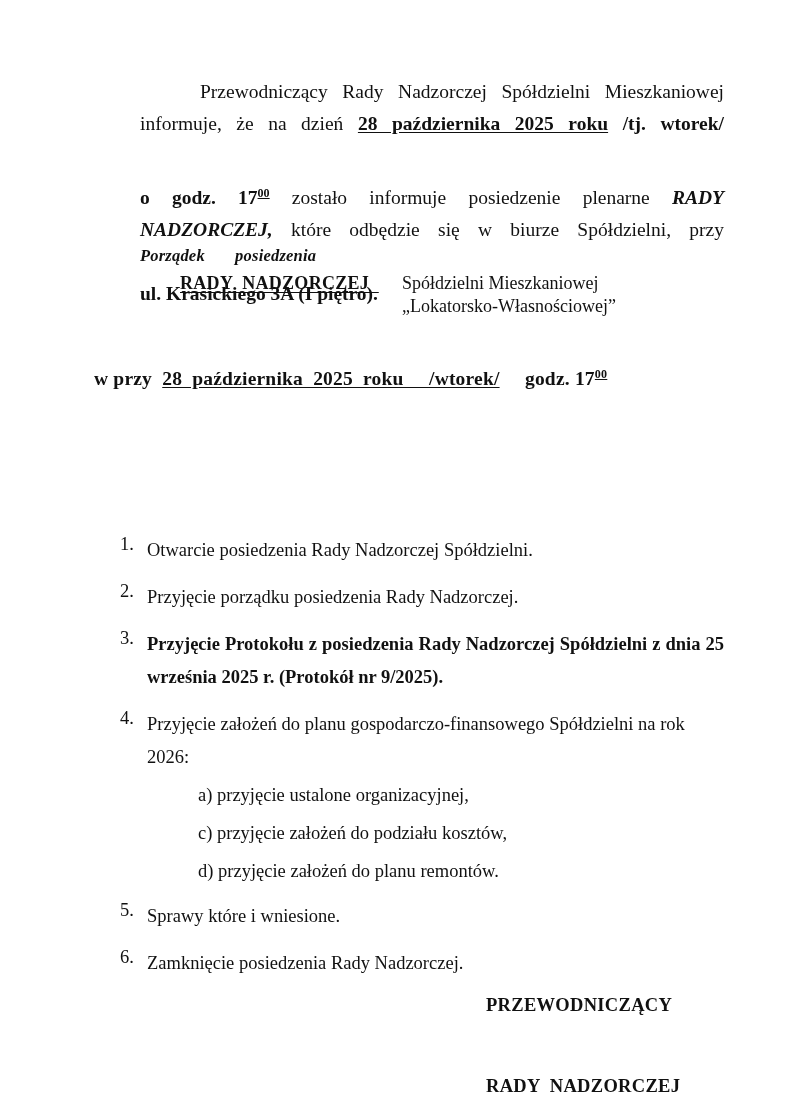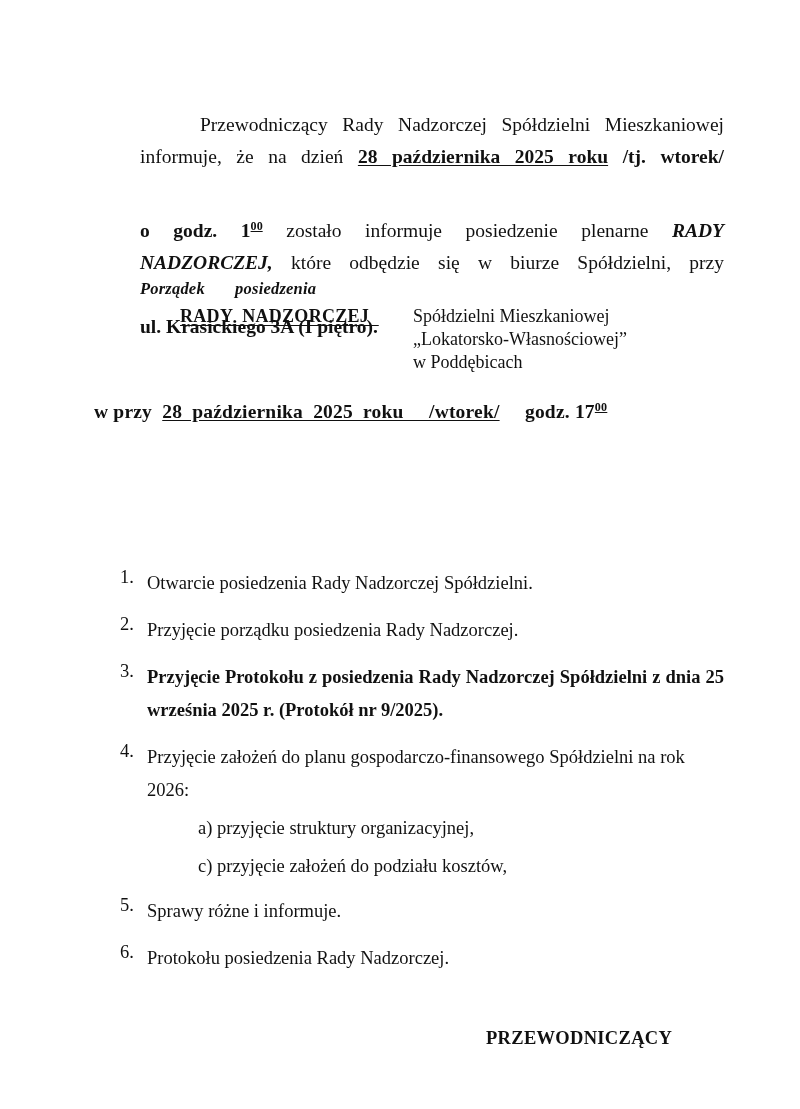--- a/index.html
+++ b/index.html
@@ -13,21 +13,20 @@
     font-family: "Liberation Serif", "DejaVu Serif", serif;
     color: #111111;
     position: relative;
     overflow: hidden;
     -webkit-font-smoothing: antialiased;
   }
   .page {
     position: absolute;
     inset: 0;
     background: #ffffff;
-    margin-top: 33px;
   }
 
   
   .intro {
     position: absolute;
     left: 140px;
     top: 76px;
     width: 584px;
     font-size: 19.5px;
     line-height: 32px;
@@ -85,21 +84,21 @@
   .org-left {
     font-weight: bold;
     text-decoration: underline;
     text-underline-offset: 3px;
     white-space: pre;
     letter-spacing: 0.3px;
     padding-top: 1px;
   }
   .org-right {
     position: absolute;
-    left: 233px;
+    left: 222px;
     top: 0;
     line-height: 23px;
     font-size: 18px;
     white-space: nowrap;
   }
 
   
   .date-line {
     position: absolute;
     left: 94px;
@@ -164,33 +163,32 @@
   }
 </style>
 </head>
 <body>
 
 <div class="page">
 
   <div class="intro">
     <div class="p1 justify-all"><span>Przewodniczący Rady Nadzorczej Spółdzielni Mieszkaniowej informuje, że na dzień </span><b class="u">28 października 2025 roku</b><span> </span><b>/tj. wtorek/</b></div>
 
-    <div class="p2 justify-all"><b>o godz. 1</b><sup class="hr00">00</sup><span> zostało informuje posiedzenie plenarne </span><span class="bi">RADY NADZORCZEJ,</span><span> które odbędzie się w biurze Spółdzielni, przy</span></div>
+    <div class="p2 justify-all"><b>o godz. 17</b><sup class="hr00">00</sup><span> zostało informuje posiedzenie plenarne </span><span class="bi">RADY NADZORCZEJ,</span><span> które odbędzie się w biurze Spółdzielni, przy</span></div>
 
     <div style="text-align:left;font-weight:bold;">ul. Krasickiego 3A (I piętro).</div>
   </div>
 
   <div class="agenda-head">Porządek       posiedzenia</div>
 
   <div class="org-row">
     <span class="org-left">RADY  NADZORCZEJ  </span>
     <div class="org-right">
       <div>Spółdzielni Mieszkaniowej</div>
       <div>„Lokatorsko-Własnościowej”</div>
-      <div>w Poddębicach</div>
     </div>
   </div>
 
   <div class="date-line"><span>w przy  </span><span class="u">28  października  2025  roku     /wtorek/</span><span>     godz. 17</span><sup class="hr00">00</sup></div>
 
   <div class="items">
 
     <div class="item">
       <span class="item-num">1.</span>
       <span class="item-text">Otwarcie posiedzenia Rady Nadzorczej Spółdzielni.</span>
@@ -204,34 +202,35 @@
     <div class="item">
       <span class="item-num">3.</span>
       <span class="item-text justified">Przyjęcie Protokołu z posiedzenia Rady Nadzorczej Spółdzielni z dnia 25 września 2025 r. (Protokół nr 9/2025).</span>
     </div>
 
     <div class="item">
       <span class="item-num">4.</span>
       <div class="item-text">
         <span>Przyjęcie założeń do planu gospodarczo-finansowego Spółdzielni na rok 2026:</span>
         <ul class="subitems">
-          <li class="subitem">a) przyjęcie struktury organizacyjnej,</li>
+          <li class="subitem">a) przyjęcie ustalone organizacyjnej,</li>
           <li class="subitem">c) przyjęcie założeń do podziału kosztów,</li>
+          <li class="subitem">d) przyjęcie założeń do planu remontów.</li>
         </ul>
       </div>
     </div>
 
     <div class="item">
       <span class="item-num">5.</span>
-      <span class="item-text">Sprawy różne i informuje.</span>
+      <span class="item-text">Sprawy które i wniesione.</span>
     </div>
 
     <div class="item">
       <span class="item-num">6.</span>
-      <span class="item-text">Protokołu posiedzenia Rady Nadzorczej.</span>
+      <span class="item-text">Zamknięcie posiedzenia Rady Nadzorczej.</span>
     </div>
 
   </div>
 
   <div class="signature">
     <div>PRZEWODNICZĄCY</div>
     <div>RADY  NADZORCZEJ</div>
   </div>
 
 </div>

